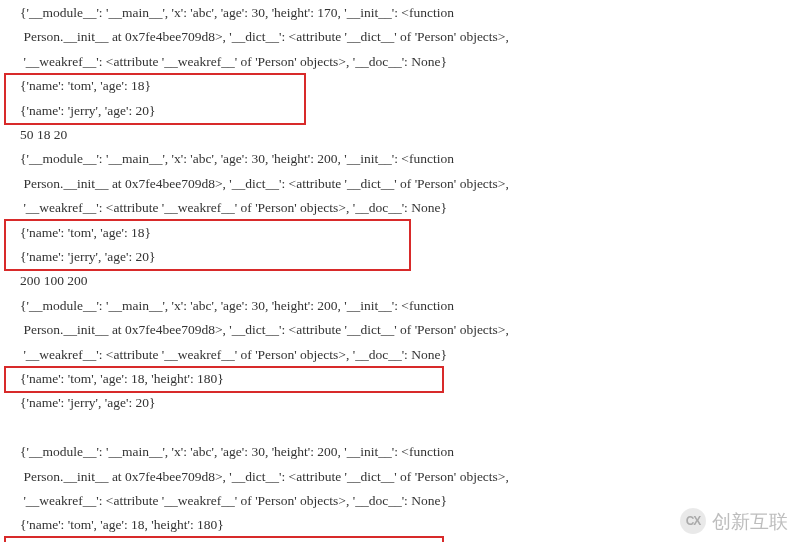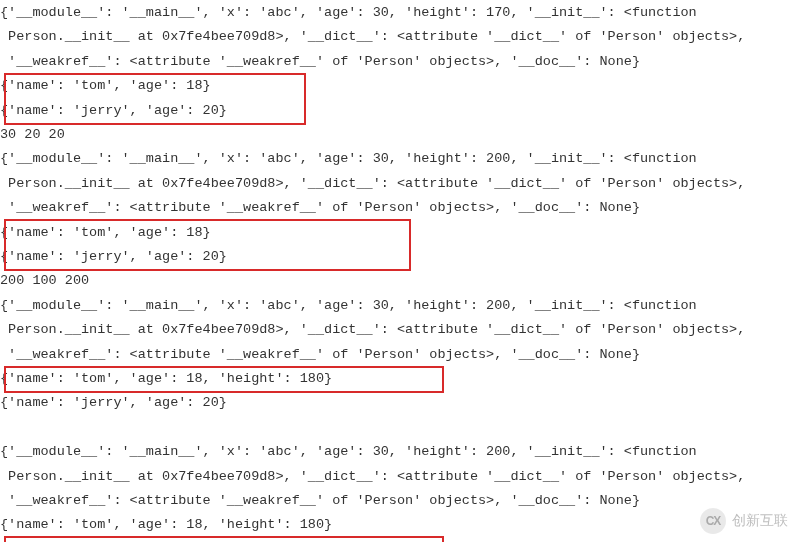--- a/index.html
+++ b/index.html
@@ -15,70 +15,72 @@
     width: 800px;
     height: 542px;
     font-family: "Courier New", Courier, monospace;
     font-size: 13.5px;
     line-height: 25px;
     color: #333333;
     box-sizing: border-box;
   }
   .line {
     position: absolute;
-    left: 0;
+    left: 20px;
     white-space: pre;
     box-sizing: border-box;
     padding: 0;
+    font-family: Liberation Serif, serif;
   }
   .box {
     position: absolute;
     border: 2px solid #d82a2a;
     box-sizing: border-box;
     pointer-events: none;
   }
   .watermark {
     position: absolute;
     right: 12px;
     bottom: 8px;
     display: flex;
+    align-items: center;
     gap: 6px;
     opacity: 0.55;
   }
   .watermark .logo {
     width: 26px;
     height: 26px;
     border-radius: 50%;
     background: #d8d8d8;
     display: flex;
     align-items: center;
     justify-content: center;
     font-family: Arial, sans-serif;
     font-size: 12px;
     font-weight: bold;
     color: #666;
     letter-spacing: -1px;
   }
   .watermark .txt {
     font-family: Liberation Serif, serif;
-    font-size: 14px;
+    font-size: 19px;
     color: #888;
   }
 </style>
 </head>
 <body>
 
 <div class="content">
 
   <div class="line" style="top:0px">{'__module__': '__main__', 'x': 'abc', 'age': 30, 'height': 170, '__init__': &lt;function</div>
   <div class="line" style="top:24.4px"> Person.__init__ at 0x7fe4bee709d8&gt;, '__dict__': &lt;attribute '__dict__' of 'Person' objects&gt;,</div>
   <div class="line" style="top:48.8px"> '__weakref__': &lt;attribute '__weakref__' of 'Person' objects&gt;, '__doc__': None}</div>
   <div class="line" style="top:73.2px">{'name': 'tom', 'age': 18}</div>
   <div class="line" style="top:97.6px">{'name': 'jerry', 'age': 20}</div>
-  <div class="line" style="top:122px">30 20 20</div>
+  <div class="line" style="top:122px">50 18 20</div>
   <div class="line" style="top:146.4px">{'__module__': '__main__', 'x': 'abc', 'age': 30, 'height': 200, '__init__': &lt;function</div>
   <div class="line" style="top:170.8px"> Person.__init__ at 0x7fe4bee709d8&gt;, '__dict__': &lt;attribute '__dict__' of 'Person' objects&gt;,</div>
   <div class="line" style="top:195.2px"> '__weakref__': &lt;attribute '__weakref__' of 'Person' objects&gt;, '__doc__': None}</div>
   <div class="line" style="top:219.6px">{'name': 'tom', 'age': 18}</div>
   <div class="line" style="top:244px">{'name': 'jerry', 'age': 20}</div>
   <div class="line" style="top:268.4px">200 100 200</div>
   <div class="line" style="top:292.8px">{'__module__': '__main__', 'x': 'abc', 'age': 30, 'height': 200, '__init__': &lt;function</div>
   <div class="line" style="top:317.2px"> Person.__init__ at 0x7fe4bee709d8&gt;, '__dict__': &lt;attribute '__dict__' of 'Person' objects&gt;,</div>
   <div class="line" style="top:341.6px"> '__weakref__': &lt;attribute '__weakref__' of 'Person' objects&gt;, '__doc__': None}</div>
   <div class="line" style="top:366px">{'name': 'tom', 'age': 18, 'height': 180}</div>

